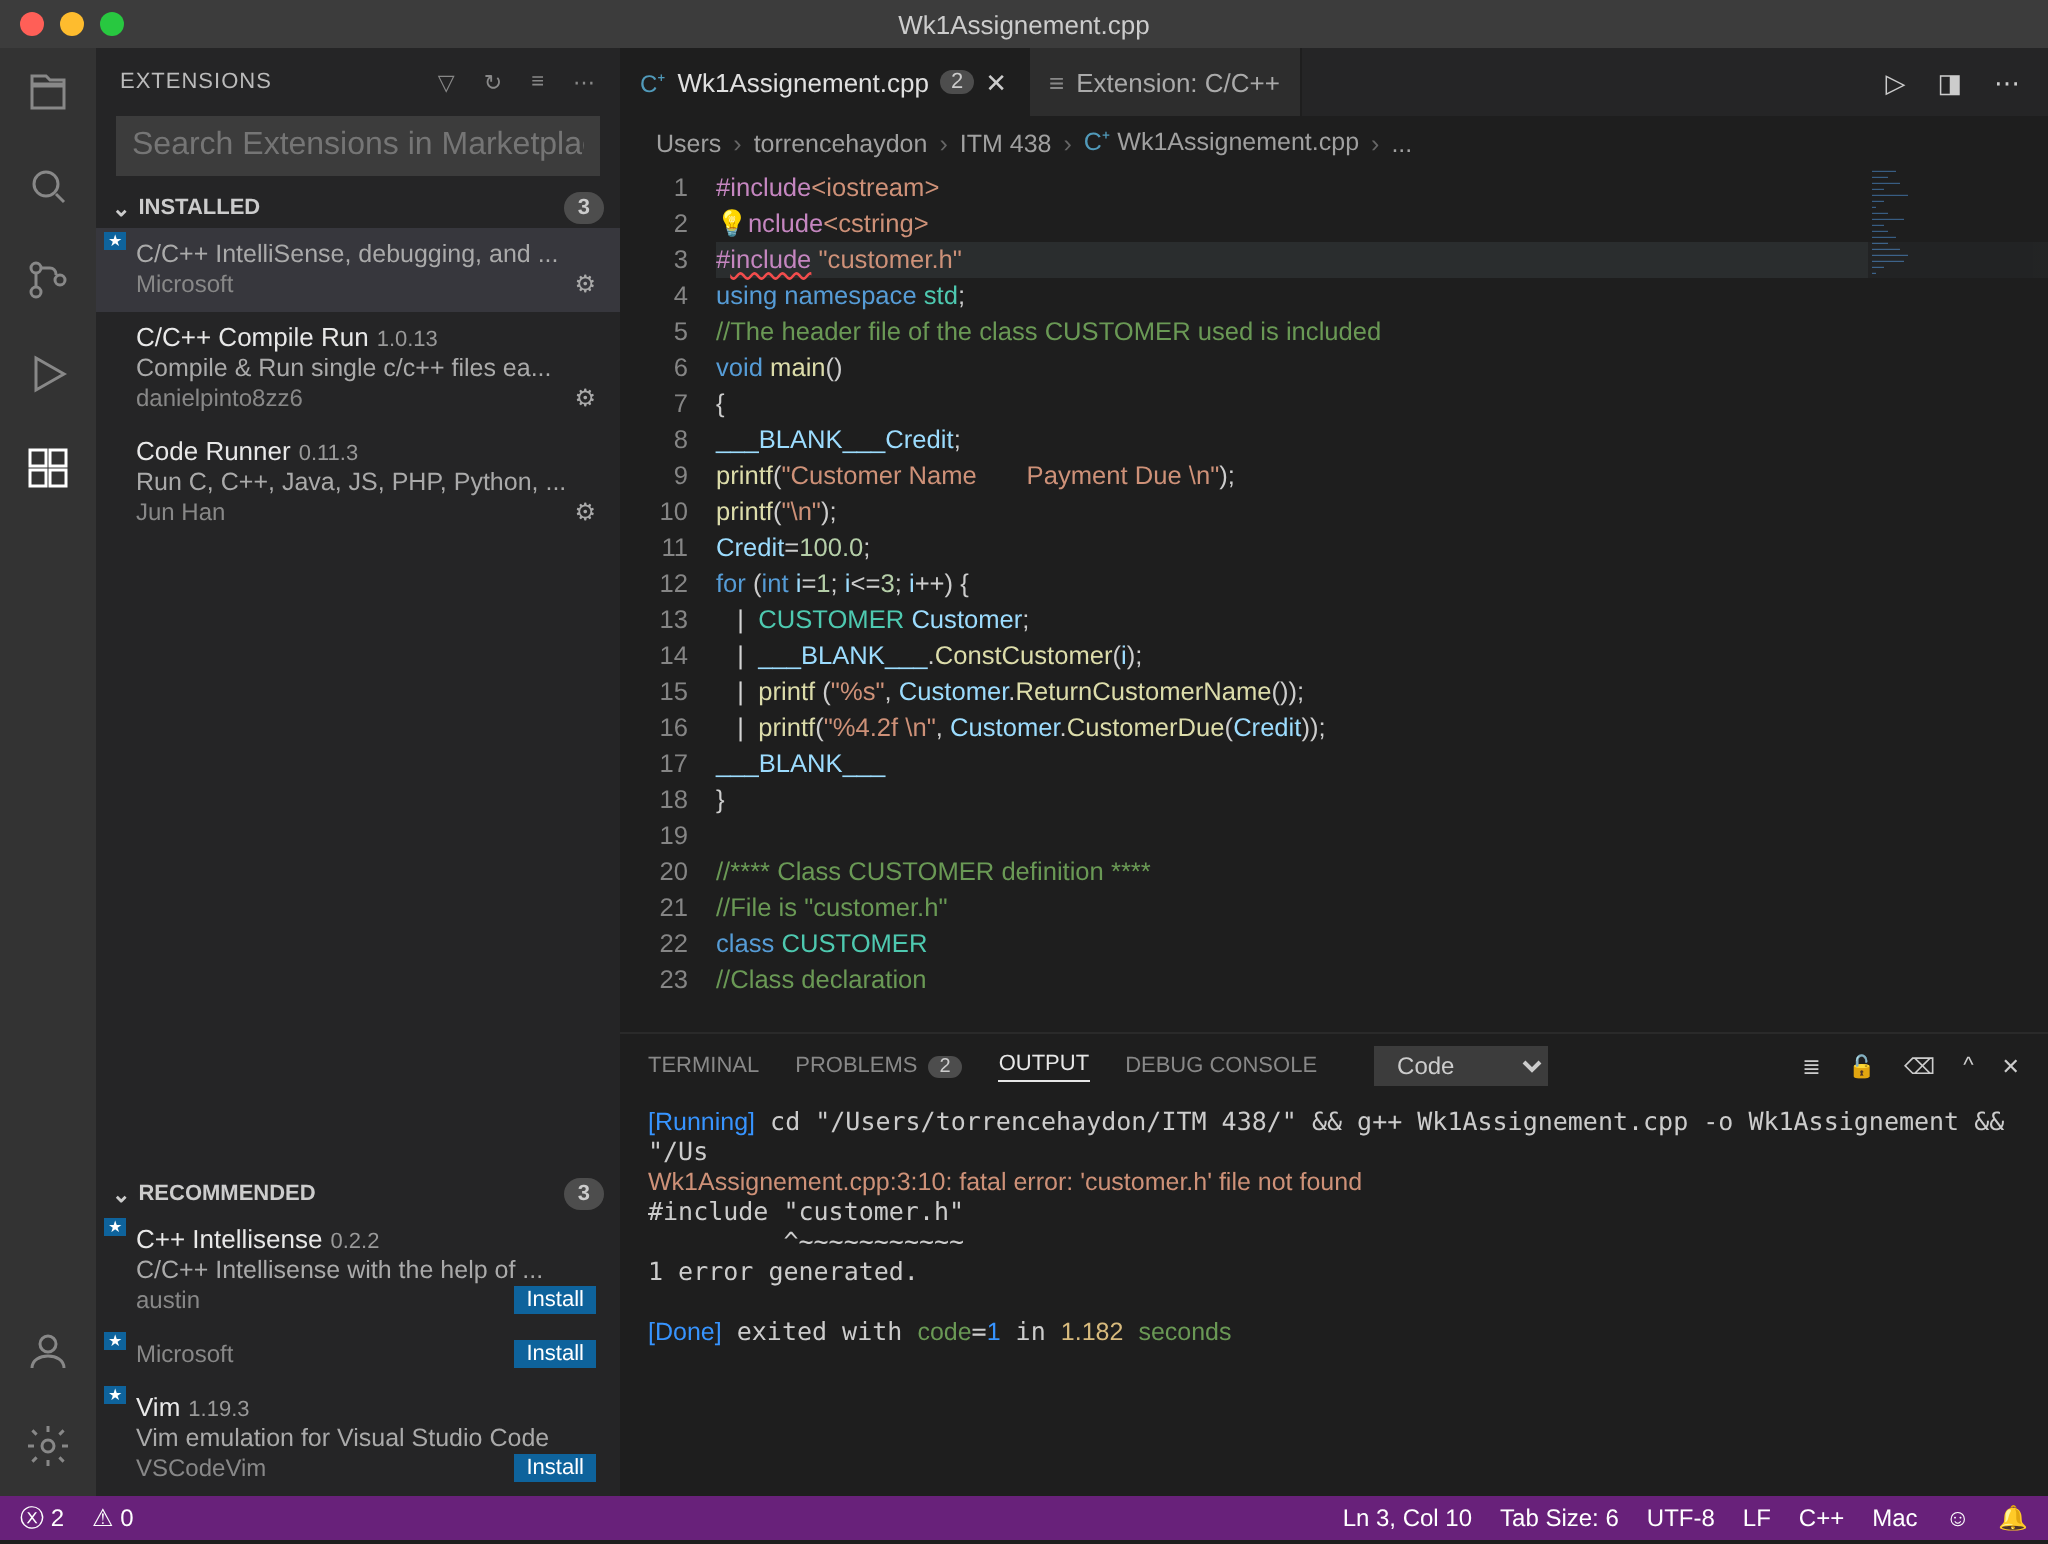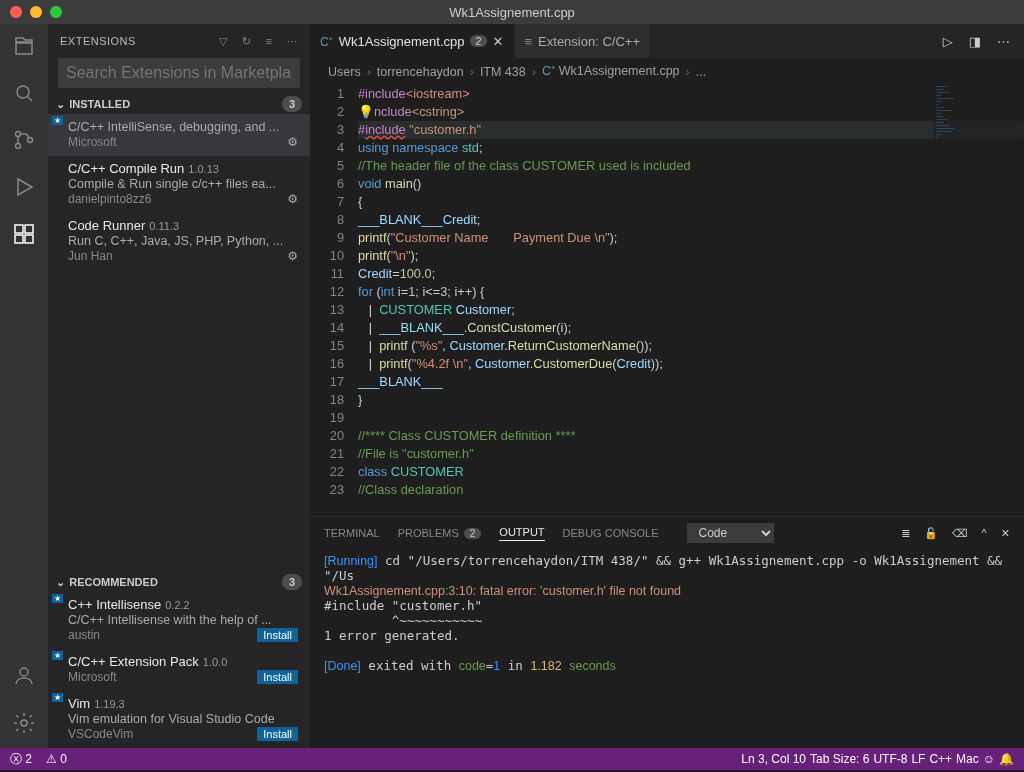--- a/index.html
+++ b/index.html
@@ -55,21 +55,21 @@
 .panel{height:232px;border-top:1px solid #2a2a2a;display:flex;flex-direction:column;background:#1e1e1e}
 .panel-tabs{display:flex;align-items:center;gap:18px;padding:6px 14px;font-size:11px;color:#888}
 .panel-tabs .ptab{cursor:pointer;display:flex;align-items:center;gap:5px}
 .panel-tabs .ptab.active{color:#e7e7e7;border-bottom:1px solid #e7e7e7;padding-bottom:2px}
 .panel-tabs .pbadge{background:#4d4d4d;color:#ccc;border-radius:8px;padding:0 6px;font-size:10px}
 .panel-tabs select{margin-left:10px;background:#3c3c3c;border:none;color:#ccc;padding:2px 30px 2px 8px;font-size:12px}
 .panel-tabs .pacts{margin-left:auto;display:flex;gap:14px;color:#ccc}
 .panel-tabs .pacts span{cursor:pointer}
 .panel-out{flex:1;font-family:Menlo,Consolas,monospace;font-size:12.5px;padding:4px 14px;white-space:pre-wrap;overflow:hidden}
 .statusbar{height:22px;background:#68217a;color:#fff;display:flex;align-items:center;font-size:12px;padding:0 10px;gap:14px}
-.statusbar .right{margin-left:auto;display:flex;gap:4px;align-items:center}
+.statusbar .right{margin-left:auto;display:flex;gap:14px;align-items:center}
 
 .c-inc{color:#c586c0}.c-str{color:#ce9178}.c-kw{color:#569cd6}.c-typ{color:#4ec9b0}.c-cmt{color:#6a9955}.c-fn{color:#dcdcaa}.c-num{color:#b5cea8}.c-var{color:#9cdcfe}.c-op{color:#d4d4d4}.c-und{text-decoration:underline wavy #f14c4c}
 .bulb{color:#ffcc00}
 .out-br1{color:#3794ff}.out-err{color:#ce9178}.out-g{color:#6a9955}.out-y{color:#d7ba7d}
 </style>
 </head>
 <body>
 
 <div class="titlebar">
   <div class="traffic">
@@ -156,21 +156,20 @@
       <span>RECOMMENDED</span>
       <span class="badge">3</span>
     </div>
     <div class="ext-list" id="recommended-list">
         <div class="ext-item star">
      <div><span class="ext-name">C++ Intellisense</span><span class="ext-ver">0.2.2</span></div>
      <div class="ext-desc">C/C++ Intellisense with the help of ...</div>
      <div class="ext-pub">austin<button class="install">Install</button></div>
    </div>
         <div class="ext-item star">
-     <div><span class="ext-name">C/C++ Extension Pack</span><span class="ext-ver">1.0.0</span></div>
      <div class="ext-pub">Microsoft<button class="install">Install</button></div>
    </div>
         <div class="ext-item star">
      <div><span class="ext-name">Vim</span><span class="ext-ver">1.19.3</span></div>
      <div class="ext-desc">Vim emulation for Visual Studio Code</div>
      <div class="ext-pub">VSCodeVim<button class="install">Install</button></div>
    </div>
       </div>
   </div>
 

